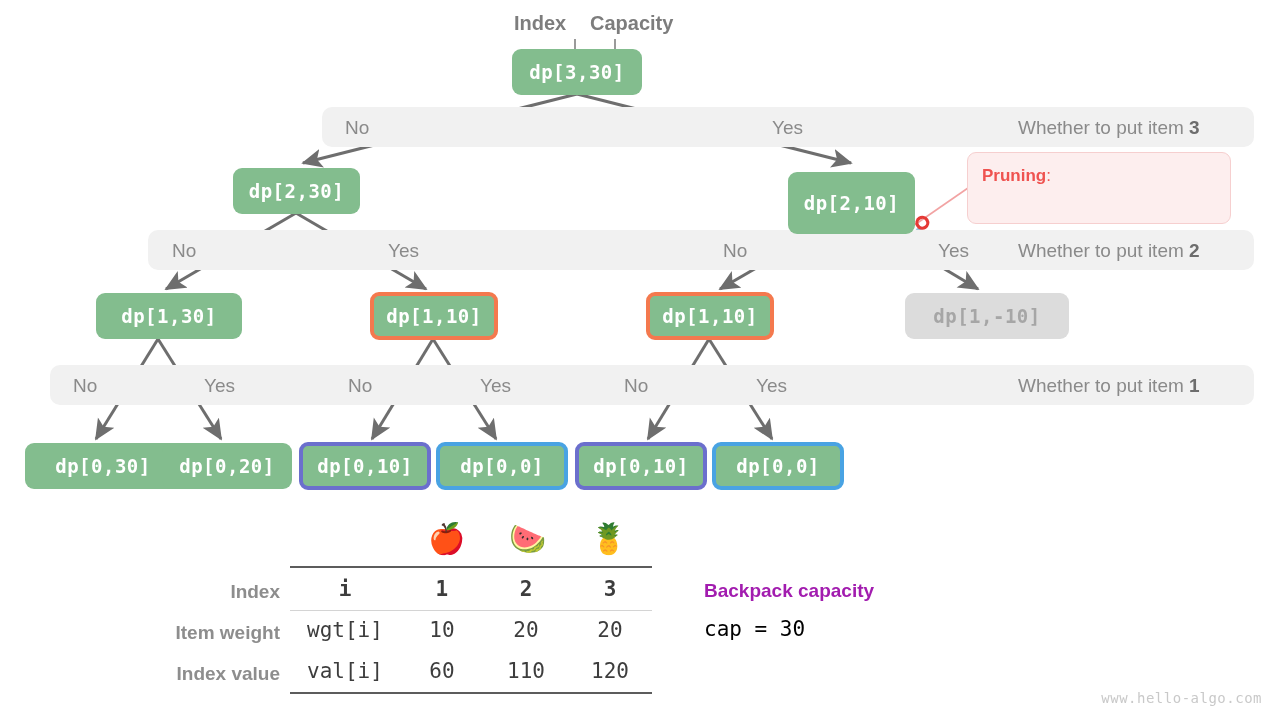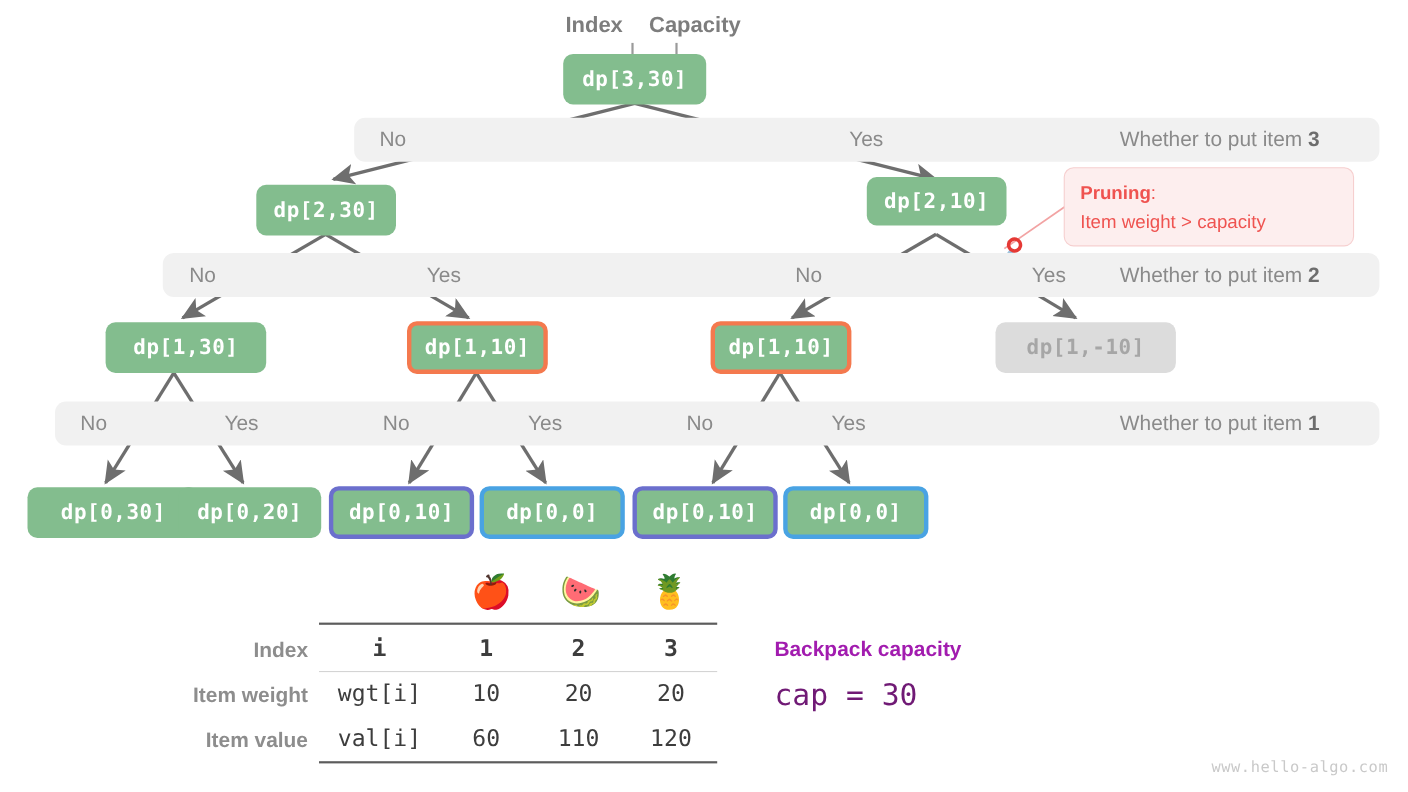--- a/index.html
+++ b/index.html
@@ -102,23 +102,23 @@
   .hr-thick{position:absolute;background:#5c5c5c;height:2px;}
   .hr-thin{position:absolute;background:#d4d4d4;height:1px;}
 
   
   .cap-title{
     position:absolute;
     color:#a21caf;font-size:19px;font-weight:bold;white-space:nowrap;
   }
   .cap-val{
     position:absolute;
-    color:#701a75;
-    font-family:"DejaVu Sans Mono","Liberation Mono",monospace;
-    font-size:27px;white-space:nowrap;
+    color:#000000;
+    font-family:"DejaVu Sans Mono","Liberation Mono",monospace;
+    font-size:21px;white-space:nowrap;
   }
 
   .watermark{
     position:absolute;right:18px;bottom:14px;
     color:#c9c9c9;font-size:14px;
     font-family:"DejaVu Sans Mono","Liberation Mono",monospace;
     letter-spacing:.5px;
   }
 </style>
 </head>
@@ -193,42 +193,41 @@
   <div class="band-label" style="left:204px;top:376px;">Yes</div>
   <div class="band-label" style="left:348px;top:376px;">No</div>
   <div class="band-label" style="left:480px;top:376px;">Yes</div>
   <div class="band-label" style="left:624px;top:376px;">No</div>
   <div class="band-label" style="left:756px;top:376px;">Yes</div>
   <div class="band-label right" style="left:1018px;top:376px;"><span>Whether to put item </span><b>1</b></div>
 
   <div class="node" style="left:512px;top:49px;width:130px;height:46px;">dp[3,30]</div>
 
   <div class="node" style="left:233px;top:168px;width:127px;height:46px;">dp[2,30]</div>
-  <div class="node" style="left:788px;top:161px;width:127px;height:44px;">dp[2,10]</div>
+  <div class="node" style="left:788px;top:172px;width:127px;height:62px;">dp[2,10]</div>
 
   <div class="node" style="left:96px;top:293px;width:146px;height:46px;">dp[1,30]</div>
   <div class="node orange" style="left:370px;top:292px;width:128px;height:48px;">dp[1,10]</div>
   <div class="node orange" style="left:646px;top:292px;width:128px;height:48px;">dp[1,10]</div>
   <div class="node gray" style="left:905px;top:293px;width:164px;height:46px;font-weight:bold;">dp[1,-10]</div>
 
   <div class="node" style="left:25px;top:443px;width:156px;height:46px;">dp[0,30]</div>
   <div class="node" style="left:162px;top:443px;width:130px;height:46px;">dp[0,20]</div>
   <div class="node purple" style="left:299px;top:442px;width:132px;height:48px;">dp[0,10]</div>
   <div class="node cyan" style="left:436px;top:442px;width:132px;height:48px;">dp[0,0]</div>
   <div class="node purple" style="left:575px;top:442px;width:132px;height:48px;">dp[0,10]</div>
   <div class="node cyan" style="left:712px;top:442px;width:132px;height:48px;">dp[0,0]</div>
 
   <div class="callout" style="left:967px;top:152px;width:264px;height:72px;">
     <div class="t1"><span>Pruning</span><span class="colon">:</span></div>
-    <div>Item weight &gt; capacity</div>
   </div>
 
   <div class="rowlabel" style="left:120px;top:581px;width:160px;">Index</div>
   <div class="rowlabel" style="left:120px;top:622px;width:160px;">Item weight</div>
-  <div class="rowlabel" style="left:120px;top:663px;width:160px;">Item value</div>
+  <div class="rowlabel" style="left:120px;top:663px;width:160px;">Index value</div>
 
   <div class="emoji" style="position:absolute;left:415px;top:524px;width:64px;">🍎</div>
   <div class="emoji" style="position:absolute;left:496px;top:524px;width:64px;">🍉</div>
   <div class="emoji" style="position:absolute;left:577px;top:524px;width:64px;">🍍</div>
 
   <div class="hr-thick" style="left:290px;top:566px;width:362px;"></div>
   <div class="hr-thin" style="left:290px;top:610px;width:362px;"></div>
   <div class="hr-thick" style="left:290px;top:692px;width:362px;"></div>
 
   <div style="position:absolute;left:290px;top:569px;width:362px;">

